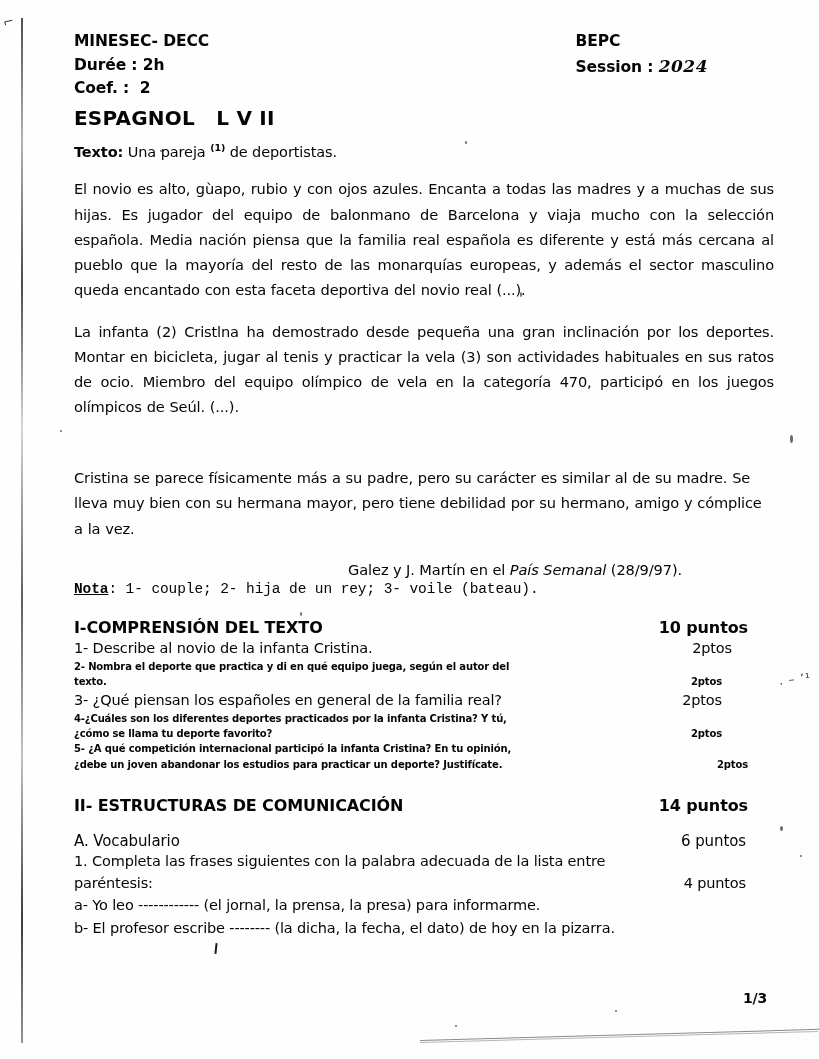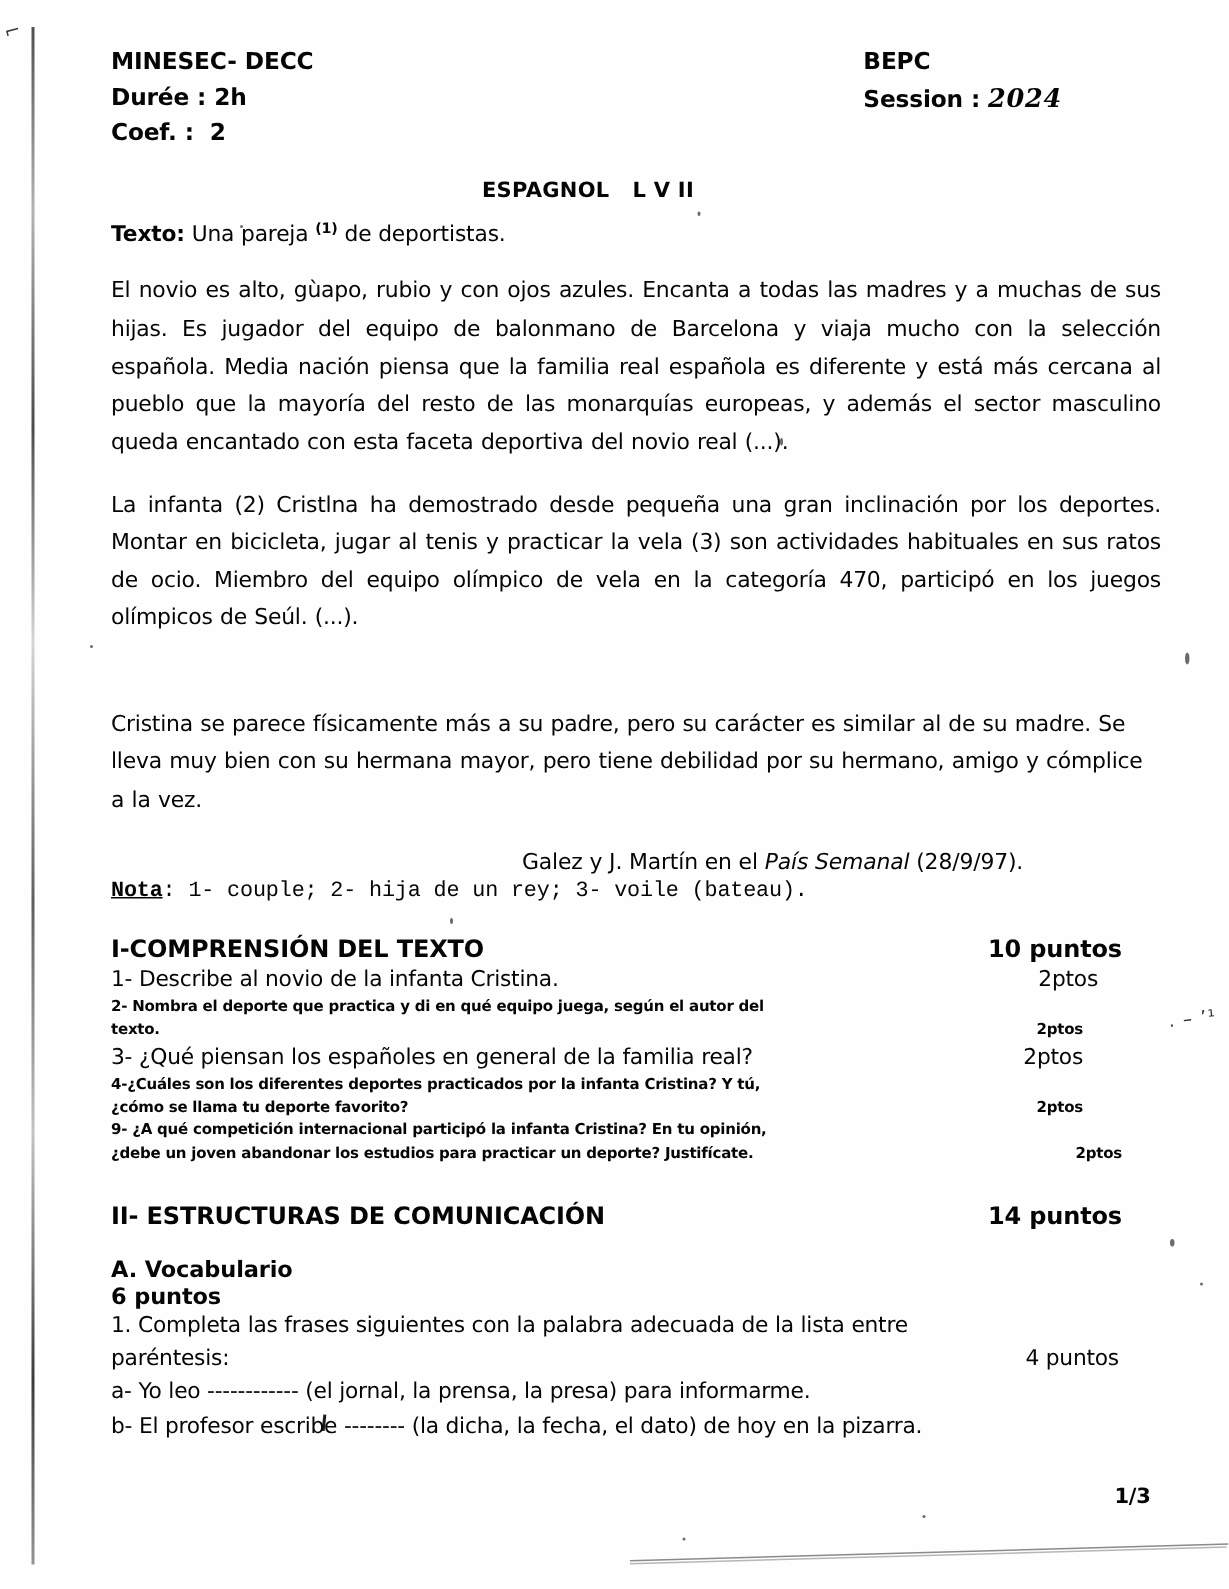--- a/index.html
+++ b/index.html
@@ -102,24 +102,23 @@
   .hdr-row { white-space: pre; }
   .hw {
     font-family: "DejaVu Serif", serif;
     font-weight: 600;
     font-style: italic;
     font-size: 17px;
     letter-spacing: 0.5px;
   }
 
   .exam-title {
-    text-align: center;
-    font-weight: bold;
-    font-size: 14px;
-    margin-top: 18px;
+    font-weight: bold;
+    font-size: 20px;
+    margin-top: 5px;
     padding-right: 64px;
     letter-spacing: 0.2px;
     white-space: pre;
   }
 
   .texto-line {
     font-size: 14.5px;
     margin-top: 12px;
     letter-spacing: -0.1px;
   }
@@ -160,24 +159,23 @@
     font-weight: bold;
     font-size: 16px;
     letter-spacing: -0.1px;
   }
   .sec-head.one { margin-top: 21px; text-align: right; }
   .sec-head .pts { padding-right: 26px; }
 
   .sub-head {
     display: flex;
     justify-content: space-between;
-    font-weight: bold;
+    font-weight: normal;
     font-size: 15px;
     letter-spacing: -0.1px;
-    flex-direction: column;
   }
   .sub-head .pts { padding-right: 28px; }
 
   
   .q {
     display: flex;
     justify-content: space-between;
     align-items: flex-start;
     font-size: 14.5px;
     line-height: 1.52;
@@ -304,21 +302,21 @@
 
     <div class="q-multi">
       <div>4-¿Cuáles son los diferentes  deportes practicados por la infanta Cristina? Y tú,</div>
       <div class="tail">
         <span>¿cómo se llama   tu deporte favorito?</span>
         <span class="tp">2ptos</span>
       </div>
     </div>
 
     <div class="q-multi">
-      <div>9- ¿A qué competición internacional participó la infanta Cristina? En tu opinión,</div>
+      <div>5- ¿A qué competición internacional participó la infanta Cristina? En tu opinión,</div>
       <div class="tail">
         <span>¿debe un joven abandonar los estudios para practicar un deporte? Justifícate.</span>
         <span class="tp near">2ptos</span>
       </div>
     </div>
 
     <div class="gap-lg"></div>
 
     <div class="sec-head">
       <span>II- ESTRUCTURAS DE COMUNICACIÓN</span>

